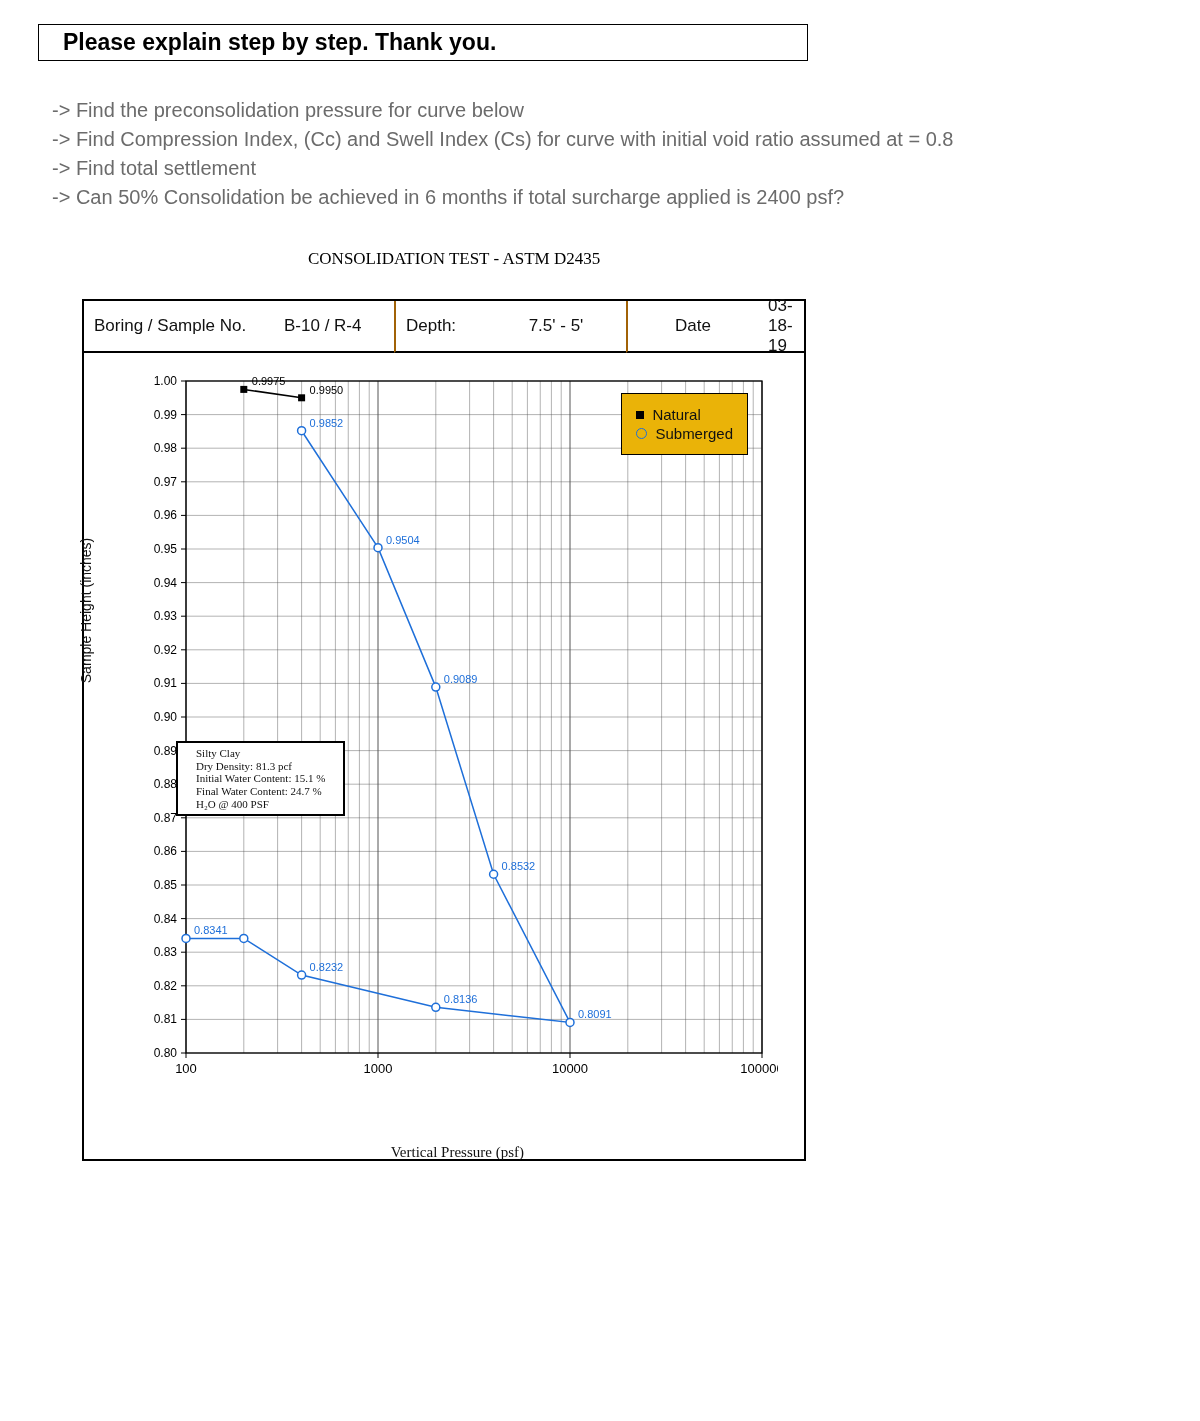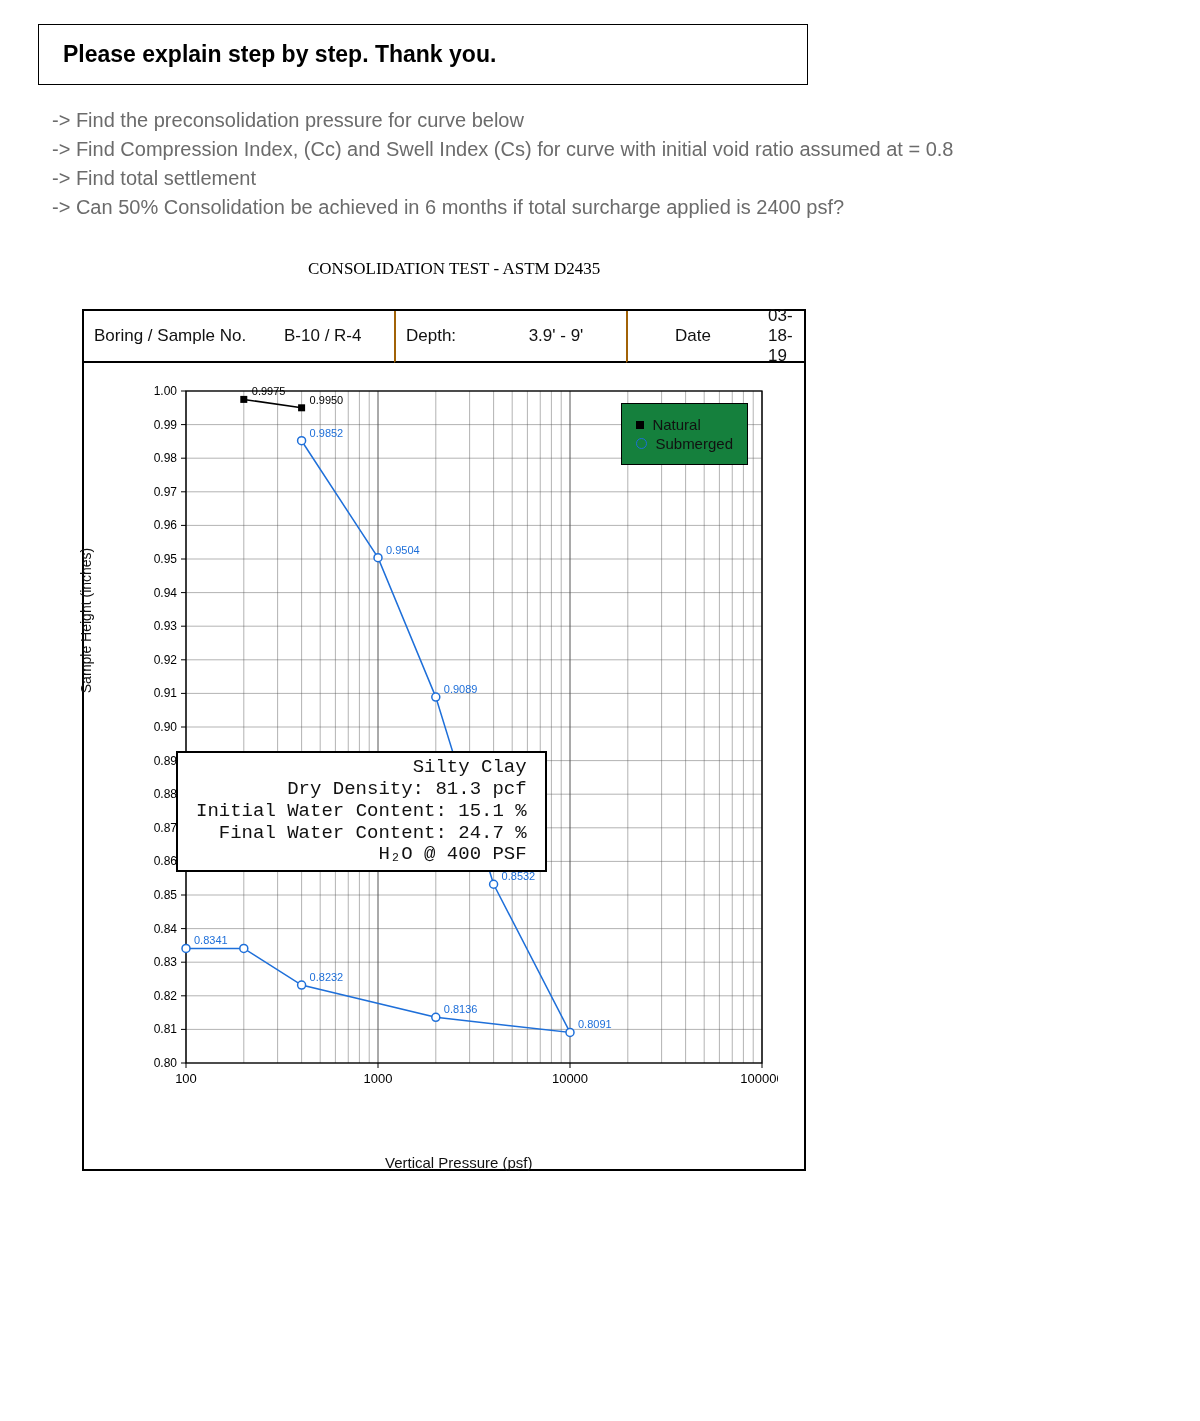--- a/index.html
+++ b/index.html
@@ -1,34 +1,34 @@
 <!DOCTYPE html>
 <html><head>
 <meta charset="utf-8">
 <style>
   html,body{margin:0;padding:0;background:#fff;font-family:"Segoe UI",Arial,sans-serif;color:#111}
   .page{width:1200px;min-height:1421px;padding:18px 28px;box-sizing:border-box}
-  .instr-box{border:1.5px solid #000;padding:16px 24px;margin:6px 10px 24px 10px;width:720px}
+  .instr-box{border:1.5px solid #000;padding:4px 24px;margin:6px 10px 38px 10px;width:720px}
   .instr-box .txt{font-size:23px;font-weight:600;color:#000}
   .bullets{margin:0 0 30px 24px}
   .bullets div{font-size:20px;color:#6b6b6b;margin:6px 0}
   .chart-title{font-family:Liberation Serif, serif;font-size:17px;color:#000;margin:40px 0 30px 280px}
   .chart-wrap{border:2px solid #000;width:720px;margin-left:54px;padding:0}
   .header-row{display:flex;align-items:stretch;height:52px;font-family:Arial,Helvetica,sans-serif;font-size:17px}
   .header-row .cell{display:flex;align-items:center;padding:0 10px;border-bottom:2px solid #000}
   .header-row .bl{border-left:2px solid #a16207}
   .plot-area{position:relative;height:770px;padding:18px 18px 18px 54px}
   .ylabel{position:absolute;left:-6px;top:50%;transform:rotate(-90deg) translateX(50%);transform-origin:left top;font-size:14px;font-family:Arial}
   svg{display:block}
-  .legend{position:absolute;right:56px;top:40px;border:1px solid #000;background:#15803d;padding:10px 14px;font-family:Arial;font-size:15px}
+  .legend{position:absolute;right:56px;top:40px;border:1px solid #000;background:#eab308;padding:10px 14px;font-family:Arial;font-size:15px}
   .legend .row{display:flex;align-items:center;gap:8px;margin:2px 0}
   .sq{width:8px;height:8px;background:#000}
   .oc{width:9px;height:9px;border:1.5px solid #1e6fd9;border-radius:50%}
-  .infobox{position:absolute;left:92px;top:388px;border:2px solid #000;background:#fff;padding:4px 18px;font-family:Liberation Mono, monospace;font-size:19px;text-align:right;line-height:1.15}
-  .xlabel{position:absolute;bottom:-2px;left:50%;transform:translateX(-40%);font-family:Liberation Sans, sans-serif;font-size:15px}
+  .infobox{position:absolute;left:92px;top:388px;border:2px solid #000;background:#fff;padding:4px 18px;font-family:Liberation Serif, serif;font-size:11px;text-align:left;line-height:1.15}
+  .xlabel{position:absolute;bottom:-2px;left:50%;transform:translateX(-40%);font-family:Liberation Serif, serif;font-size:15px}
 </style>
 </head>
 <body>
 <div class="page">
 
 <div class="instr-box">
   <span class="txt">Please explain step by step. Thank you.</span>
 </div>
 
 <div class="bullets">
@@ -39,21 +39,21 @@
 </div>
 
 <div class="chart-title">CONSOLIDATION TEST - ASTM D2435</div>
 
 <div class="chart-wrap">
 
   <div class="header-row">
     <div class="cell" style="width:170px">Boring / Sample No.</div>
     <div class="cell" style="width:100px">B-10 / R-4</div>
     <div class="cell bl" style="width:70px">Depth:</div>
-    <div class="cell" style="width:120px;justify-content:center">3.9' - 9'</div>
+    <div class="cell" style="width:120px;justify-content:center">7.5' - 5'</div>
     <div class="cell bl" style="width:110px;justify-content:center">Date</div>
     <div class="cell" style="flex:1;justify-content:center">03-18-19</div>
   </div>
 
   <div class="plot-area">
     <span class="ylabel">Sample Height (inches)</span>
 
     <svg id="plot-svg" width="640" height="720">
           <line x1="48" y1="10" x2="48" y2="682" stroke="#555" stroke-width="1"></line>
           <line x1="105.7977591674844" y1="10" x2="105.7977591674844" y2="682" stroke="#555" stroke-width="0.45"></line>

